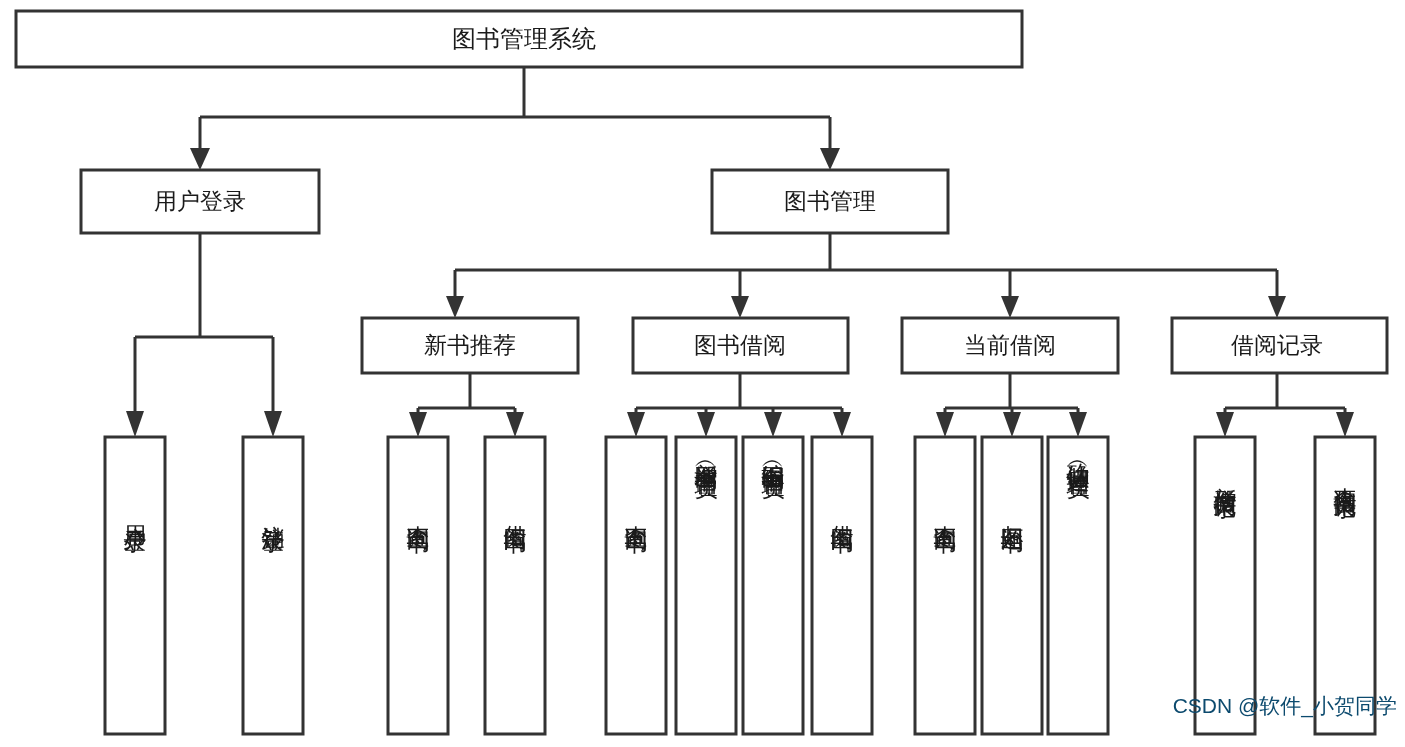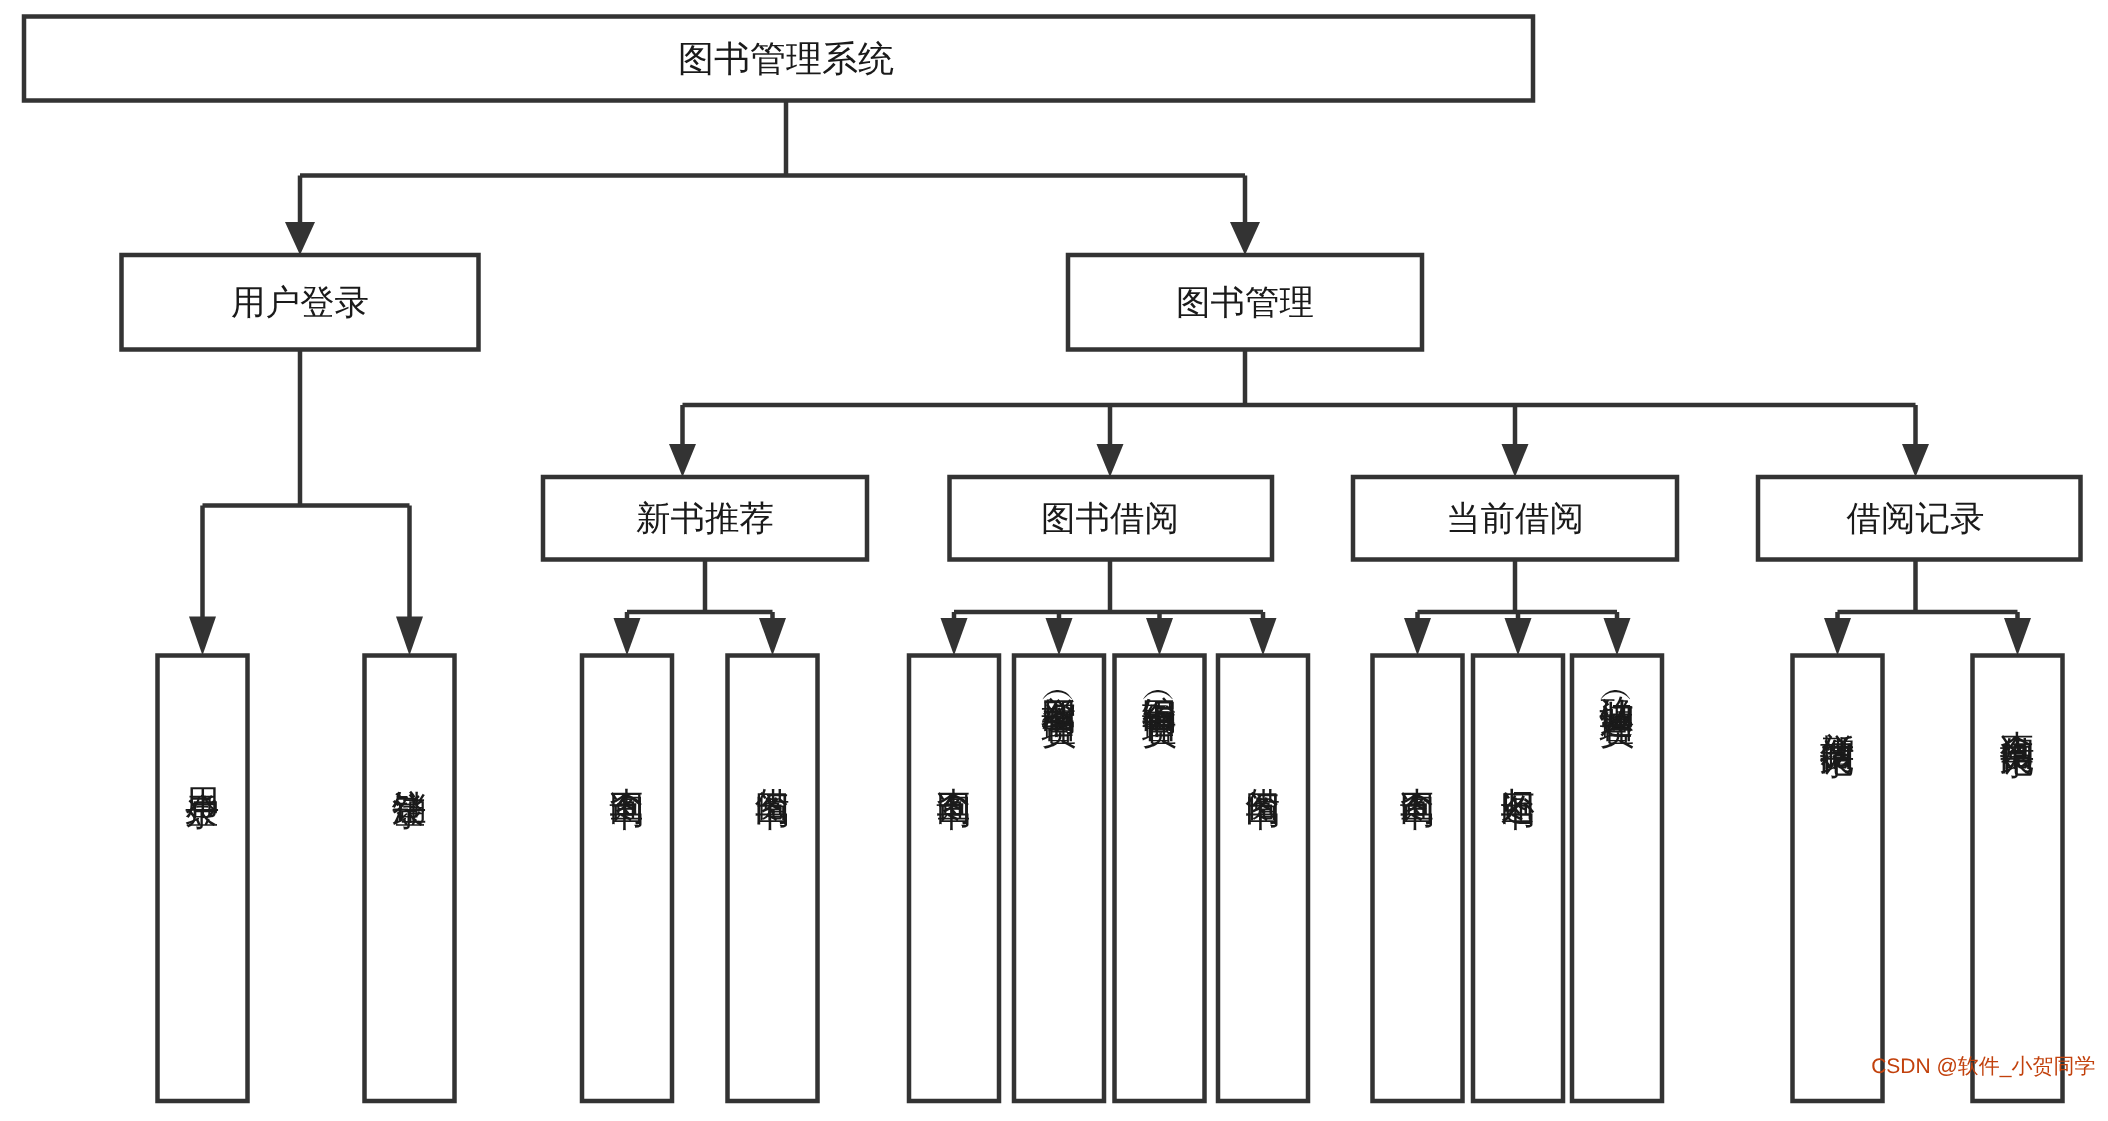--- a/index.html
+++ b/index.html
@@ -63,22 +63,22 @@
     line-height: 1.08;
     letter-spacing: 2px;
     color: #1a1a1a;
     white-space: nowrap;
   }
   .watermark {
     position: absolute;
     right: 8px;
     bottom: 4px;
     font-family: "Liberation Sans", "DejaVu Sans", sans-serif;
-    font-size: 14px;
-    color: #c2410c;
+    font-size: 21px;
+    color: #0c4a6e;
     white-space: nowrap;
     pointer-events: none;
   }
 </style>
 </head>
 <body>
 
 <div id="diagram-root">
   <svg class="diagram" viewBox="0 0 1405 747" xmlns="http://www.w3.org/2000/svg">
 

